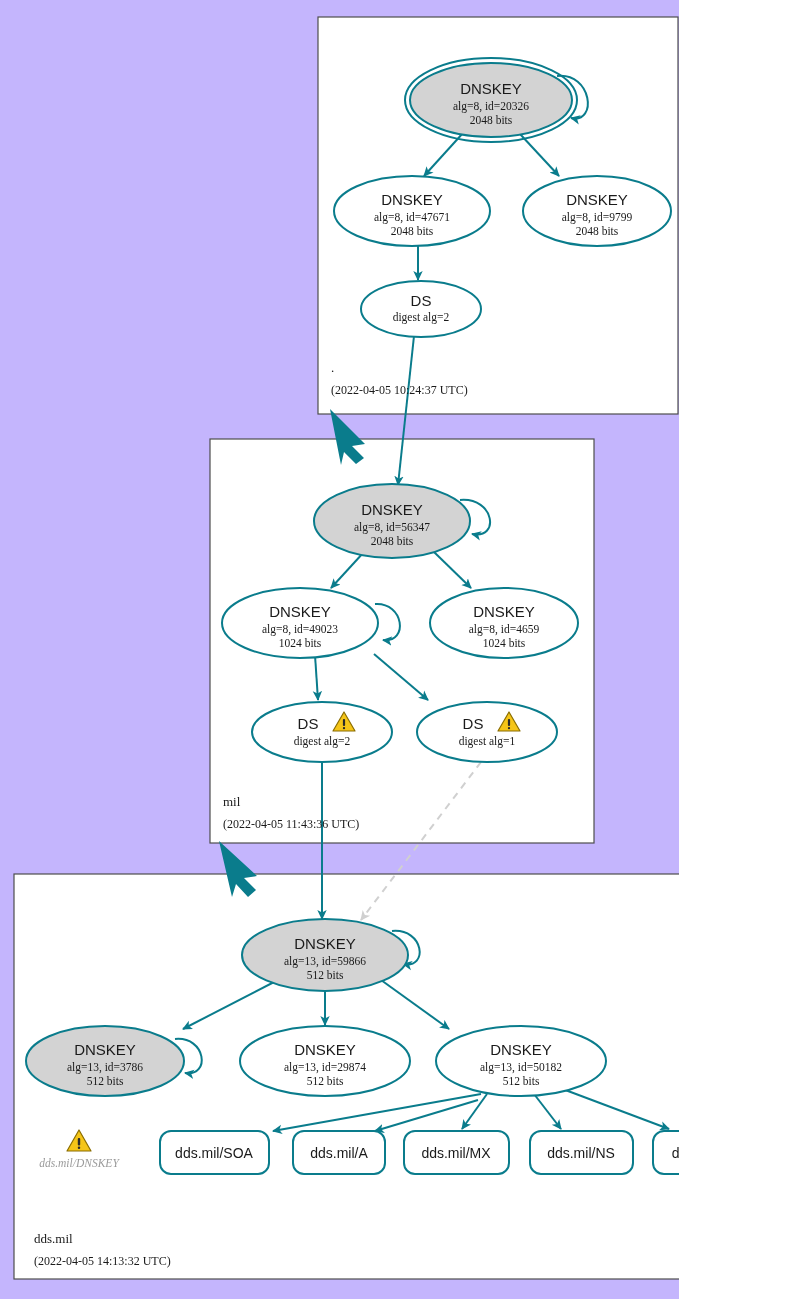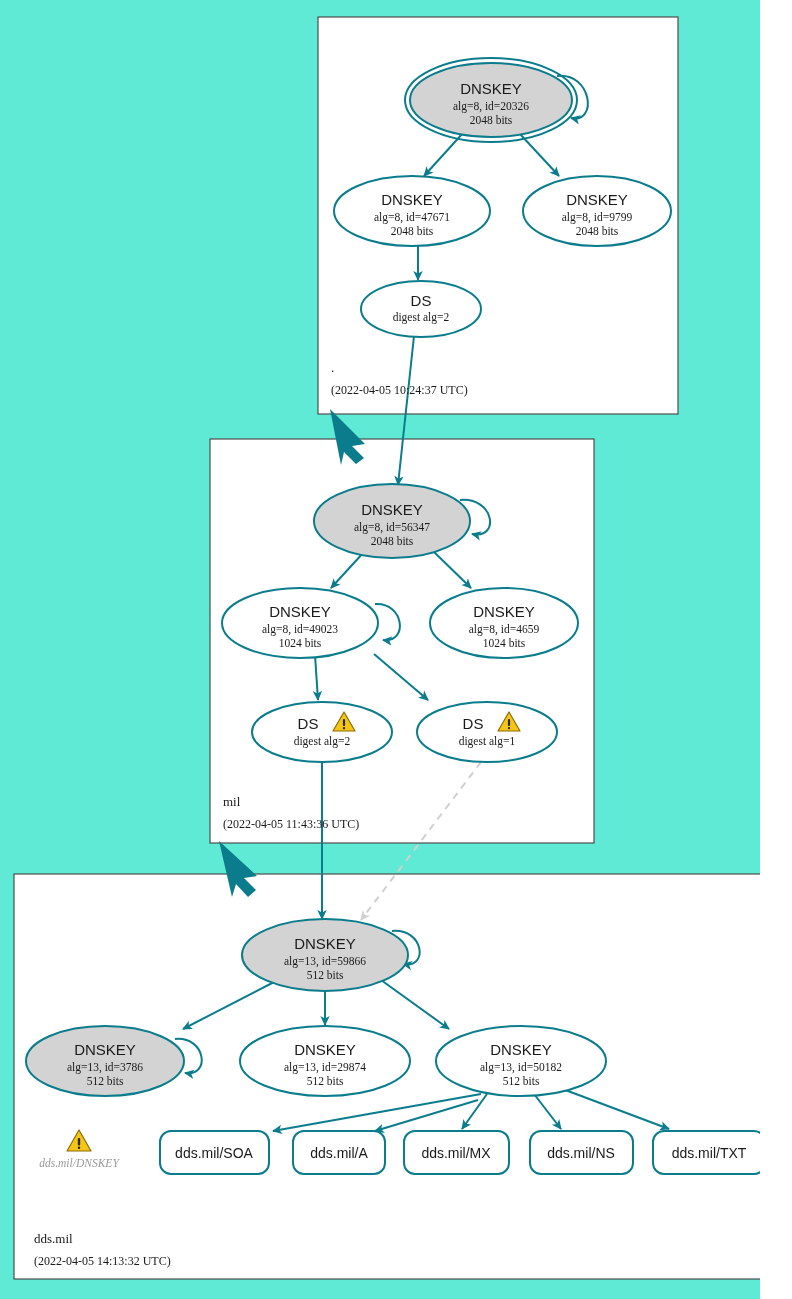--- a/index.html
+++ b/index.html
@@ -5,23 +5,23 @@
   html, body {
     margin: 0;
     padding: 0;
     background: #ffffff;
   }
   body {
     font-family: "Liberation Sans", sans-serif;
   }
   #canvas {
     position: relative;
-    width: 760px;
+    width: 679px;
     height: 1299px;
-    background: #5eead4;
+    background: #c4b5fd;
     overflow: hidden;
   }
   svg.layer {
     position: absolute;
     top: 0;
     left: 0;
     width: 792px;
     height: 1299px;
   }
   .zone-box {

